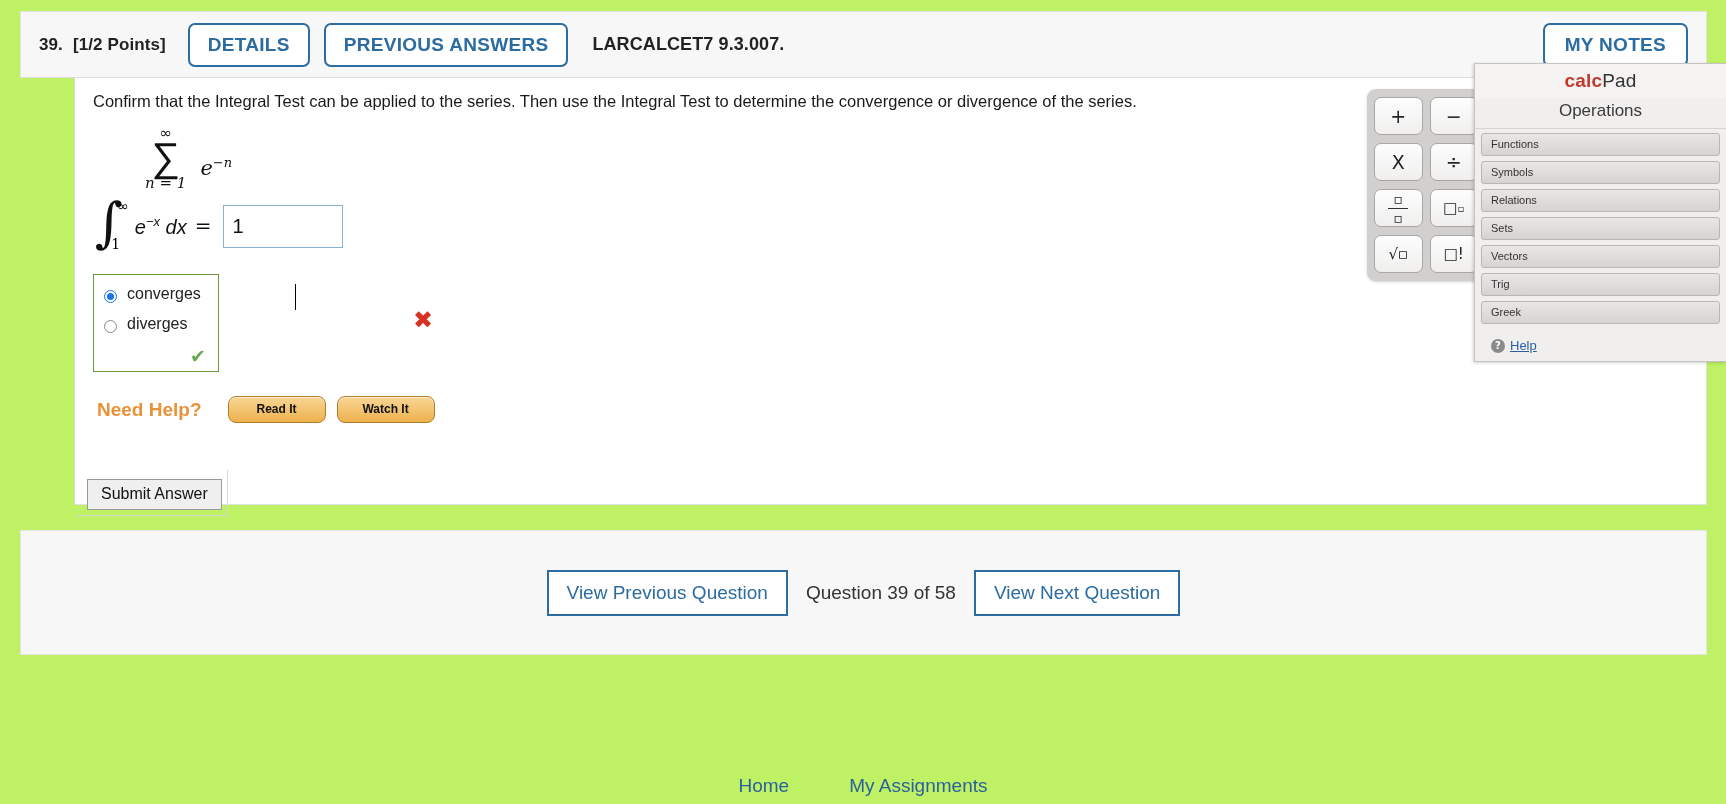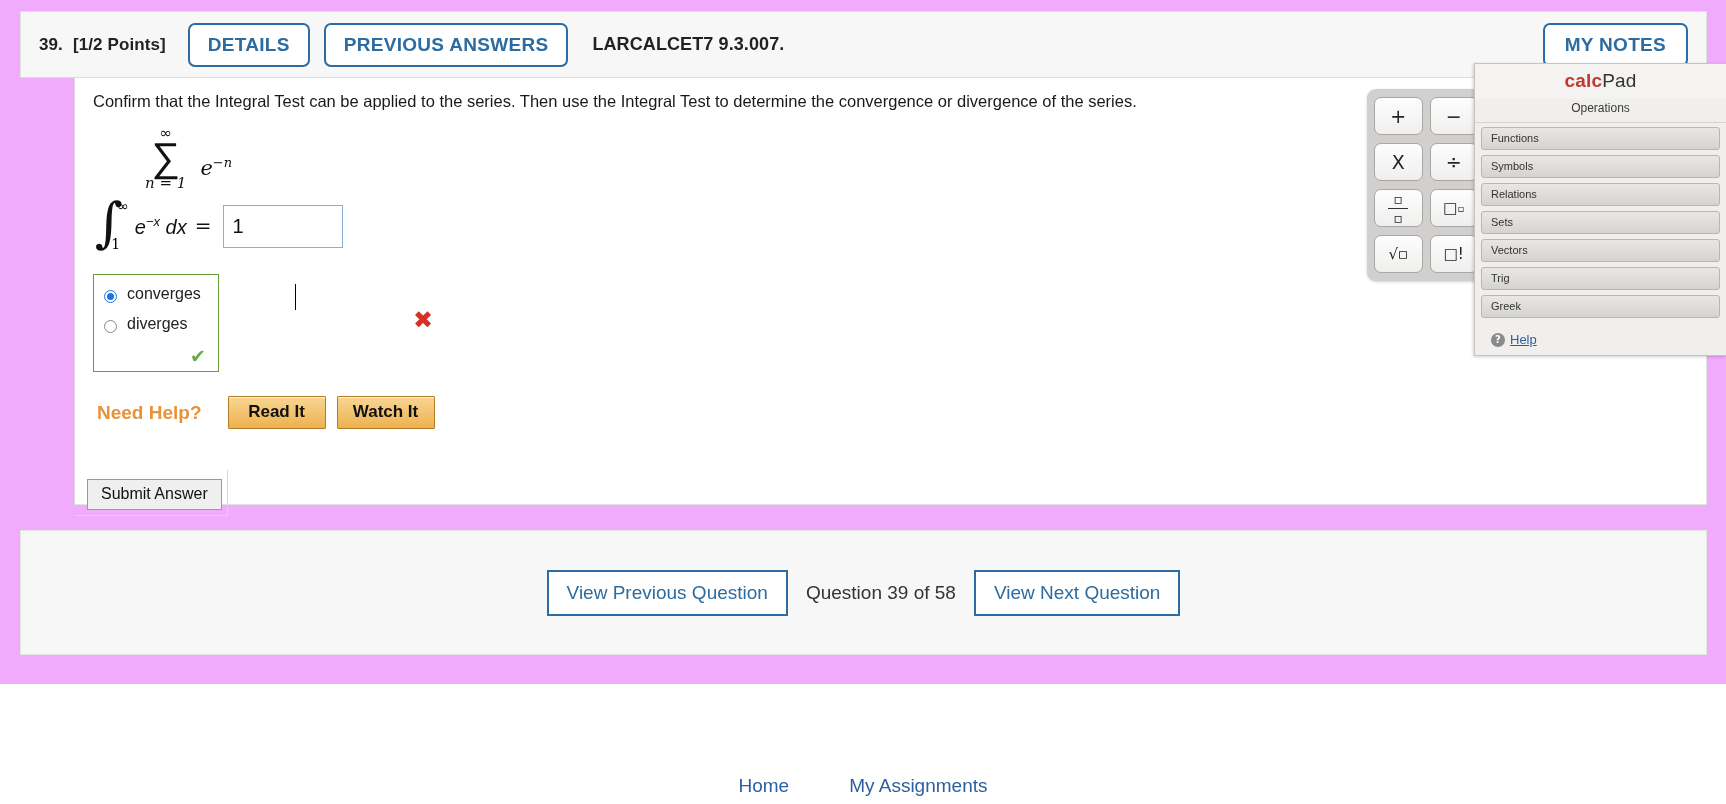--- a/index.html
+++ b/index.html
@@ -4,21 +4,21 @@
 <style>
   * { box-sizing: border-box; }
   html, body {
     margin: 0; padding: 0;
     width: 1726px; height: 804px;
     background: #ffffff;
     font-family: "Liberation Sans", sans-serif;
     overflow: hidden;
   }
 
-  .page { position: relative; width: 1726px; height: 684px; background:#f0abfc; }
+  .page { position: relative; width: 1726px; height: 804px; background:#bef264; }
 
   
   .q-header {
     position: absolute;
     left: 20px; top: 11px;
     width: 1687px; height: 67px;
     background: #f7f7f7;
     border: 1px solid #e2e2e2;
     border-bottom: 1px solid #dcdcdc;
     display: flex;
@@ -240,24 +240,24 @@
     align-items: center;
   }
   .need-help-label {
     color: #e8923a;
     font-weight: bold;
     font-size: 19px;
     margin-right: 26px;
   }
   .help-btn {
     border: 1px solid #b37c28;
-    border-radius: 1px;
+    border-radius: 8px;
     background: linear-gradient(#f8d694, #eeb14e);
     color: #111;
-    font-size: 17px;
+    font-size: 12px;
     font-weight: bold;
     padding: 5px 0 6px 0;
     width: 98px;
     text-align: center;
     margin-right: 11px;
     cursor: pointer;
     box-shadow: inset 0 1px 0 #fdf0d6;
   }
 
   
@@ -294,21 +294,21 @@
     text-align: center;
     padding: 6px 0 7px 0;
     font-size: 19px;
     letter-spacing: .2px;
     background: #f4f3f2;
   }
   .cp-calc { color:#c0392b; font-weight:bold; }
   .cp-pad  { color:#333;text-align:right; }
   .calcpad-sub {
     text-align: center;
-    font-size: 12px;
+    font-size: 17px;
     color: #3a3a3a;
     padding: 2px 0 7px 0;
     border-bottom: 1px solid #d6d4d2;
   }
   .cp-list { padding: 4px 6px 6px 6px; }
   .cp-item {
     border: 1px solid #b9b7b5;
     border-radius: 3px;
     background: linear-gradient(#e9e7e5, #d6d4d2);
     font-size: 11px;

